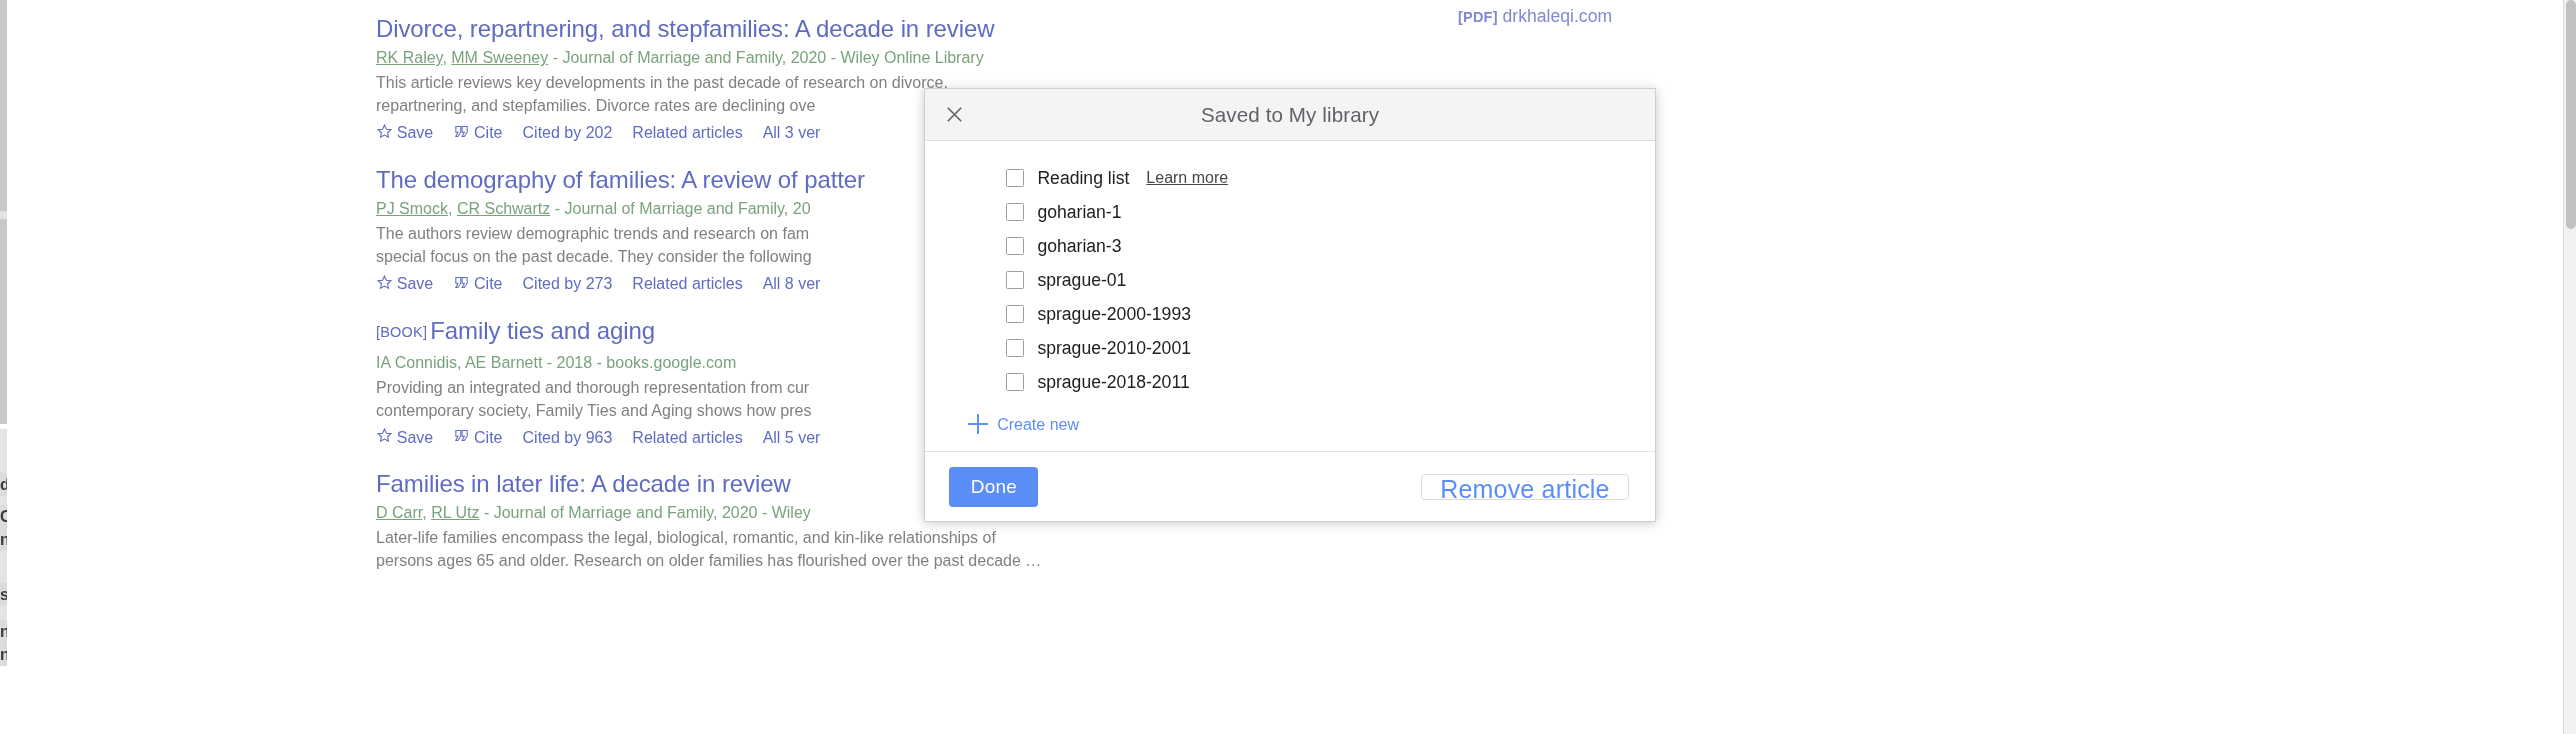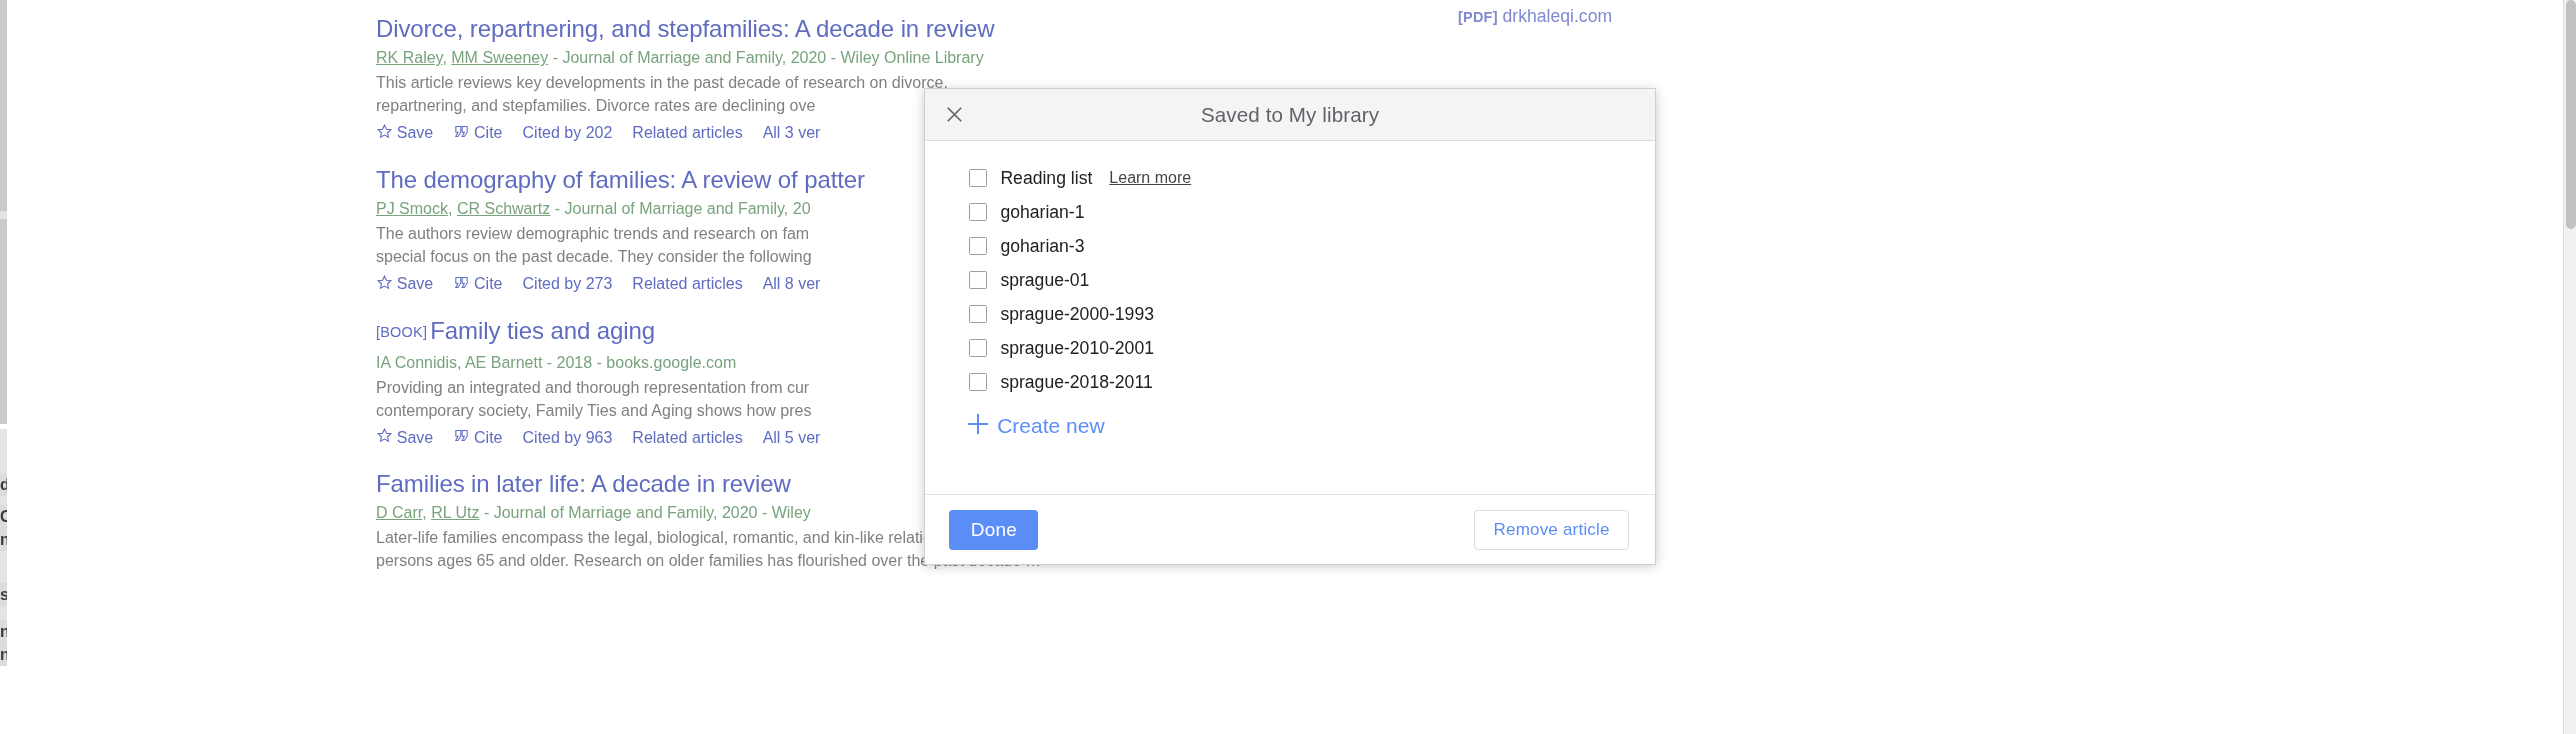--- a/index.html
+++ b/index.html
@@ -91,63 +91,63 @@
   .close-btn {
     position: absolute; left: 12.2px; top: 50%; transform: translateY(-50%);
     width: 34px; height: 34px; display: flex; align-items: center;
     justify-content: center; cursor: pointer;
   }
   .close-btn svg { display: block; }
 
   .modal-body { padding: 20px 0 0 0; }
   .cb-row {
     display: flex; align-items: center;
-    padding: 0 0 0 44px; height: 34px;
+    padding: 0 0 0 44px; height: 34px; margin-left: 37px;
   }
   .cb {
     width: 17.6px; height: 17.6px; border: 1.5px solid #9e9e9e;
     border-radius: 1.5px; background: #fff; flex: 0 0 auto; cursor: pointer;
   }
   .cb-label {
     margin-left: 13.8px; font-size: 17.6px; color: #202124; white-space: nowrap;
   }
   .learn-more {
     margin-left: 17px; font-size: 16px; color: #444746;
     text-decoration: underline; cursor: pointer; white-space: nowrap;
   }
   .create-new {
-    display: flex; align-items: flex-start;
-    padding: 15.3px 0 17px 43px; color: #5d8ef7; font-size: 21px;
+    display: flex; align-items: flex-end;
+    padding: 15.3px 0 17px 43px; color: #5d8ef7; font-size: 16px;
     cursor: pointer;
   }
   .create-new .plus {
     display: inline-block; width: 20px; height: 20px; position: relative;
     margin-right: 9.2px;
   }
   .create-new .plus::before, .create-new .plus::after {
     content: ""; position: absolute; background: #5d8ef7;
   }
   .create-new .plus::before { left: 0; top: 9.2px; width: 20px; height: 1.5px; }
   .create-new .plus::after { top: 0; left: 9.2px; height: 20px; width: 1.5px; }
 
   .modal-footer {
     border-top: 0.8px solid #e3e3e3;
     height: 70px; display: flex; align-items: center;
-    padding: 0 26px 0 24.4px; justify-content: space-between; margin-top: 39px;
+    padding: 0 26px 0 24.4px; justify-content: space-between;
   }
   .btn-done {
     background: #5b8df6; color: #ffffff; border: none; border-radius: 3.8px;
     font-size: 19px; font-family: "Liberation Sans", sans-serif;
     padding: 0 21.4px; height: 40px; cursor: pointer; letter-spacing: 0.2px;
   }
   .btn-remove {
     background: #ffffff; color: #5b8df6; border: 0.8px solid #dcdcdc;
-    border-radius: 3.8px; font-size: 17px;
+    border-radius: 3.8px; font-size: 25px;
     font-family: "Liberation Sans", sans-serif;
-    padding: 0 18.3px; height: 40px; cursor: pointer; letter-spacing: 0.2px;
+    padding: 0 18.3px; height: 26px; cursor: pointer; letter-spacing: 0.2px;
   }
 </style>
 </head>
 <body>
 
 <div class="page">
 
   <div class="left-sliver">
     <div class="band" style="height:211px"></div>
     <div class="band light" style="height:7.6px"></div>

